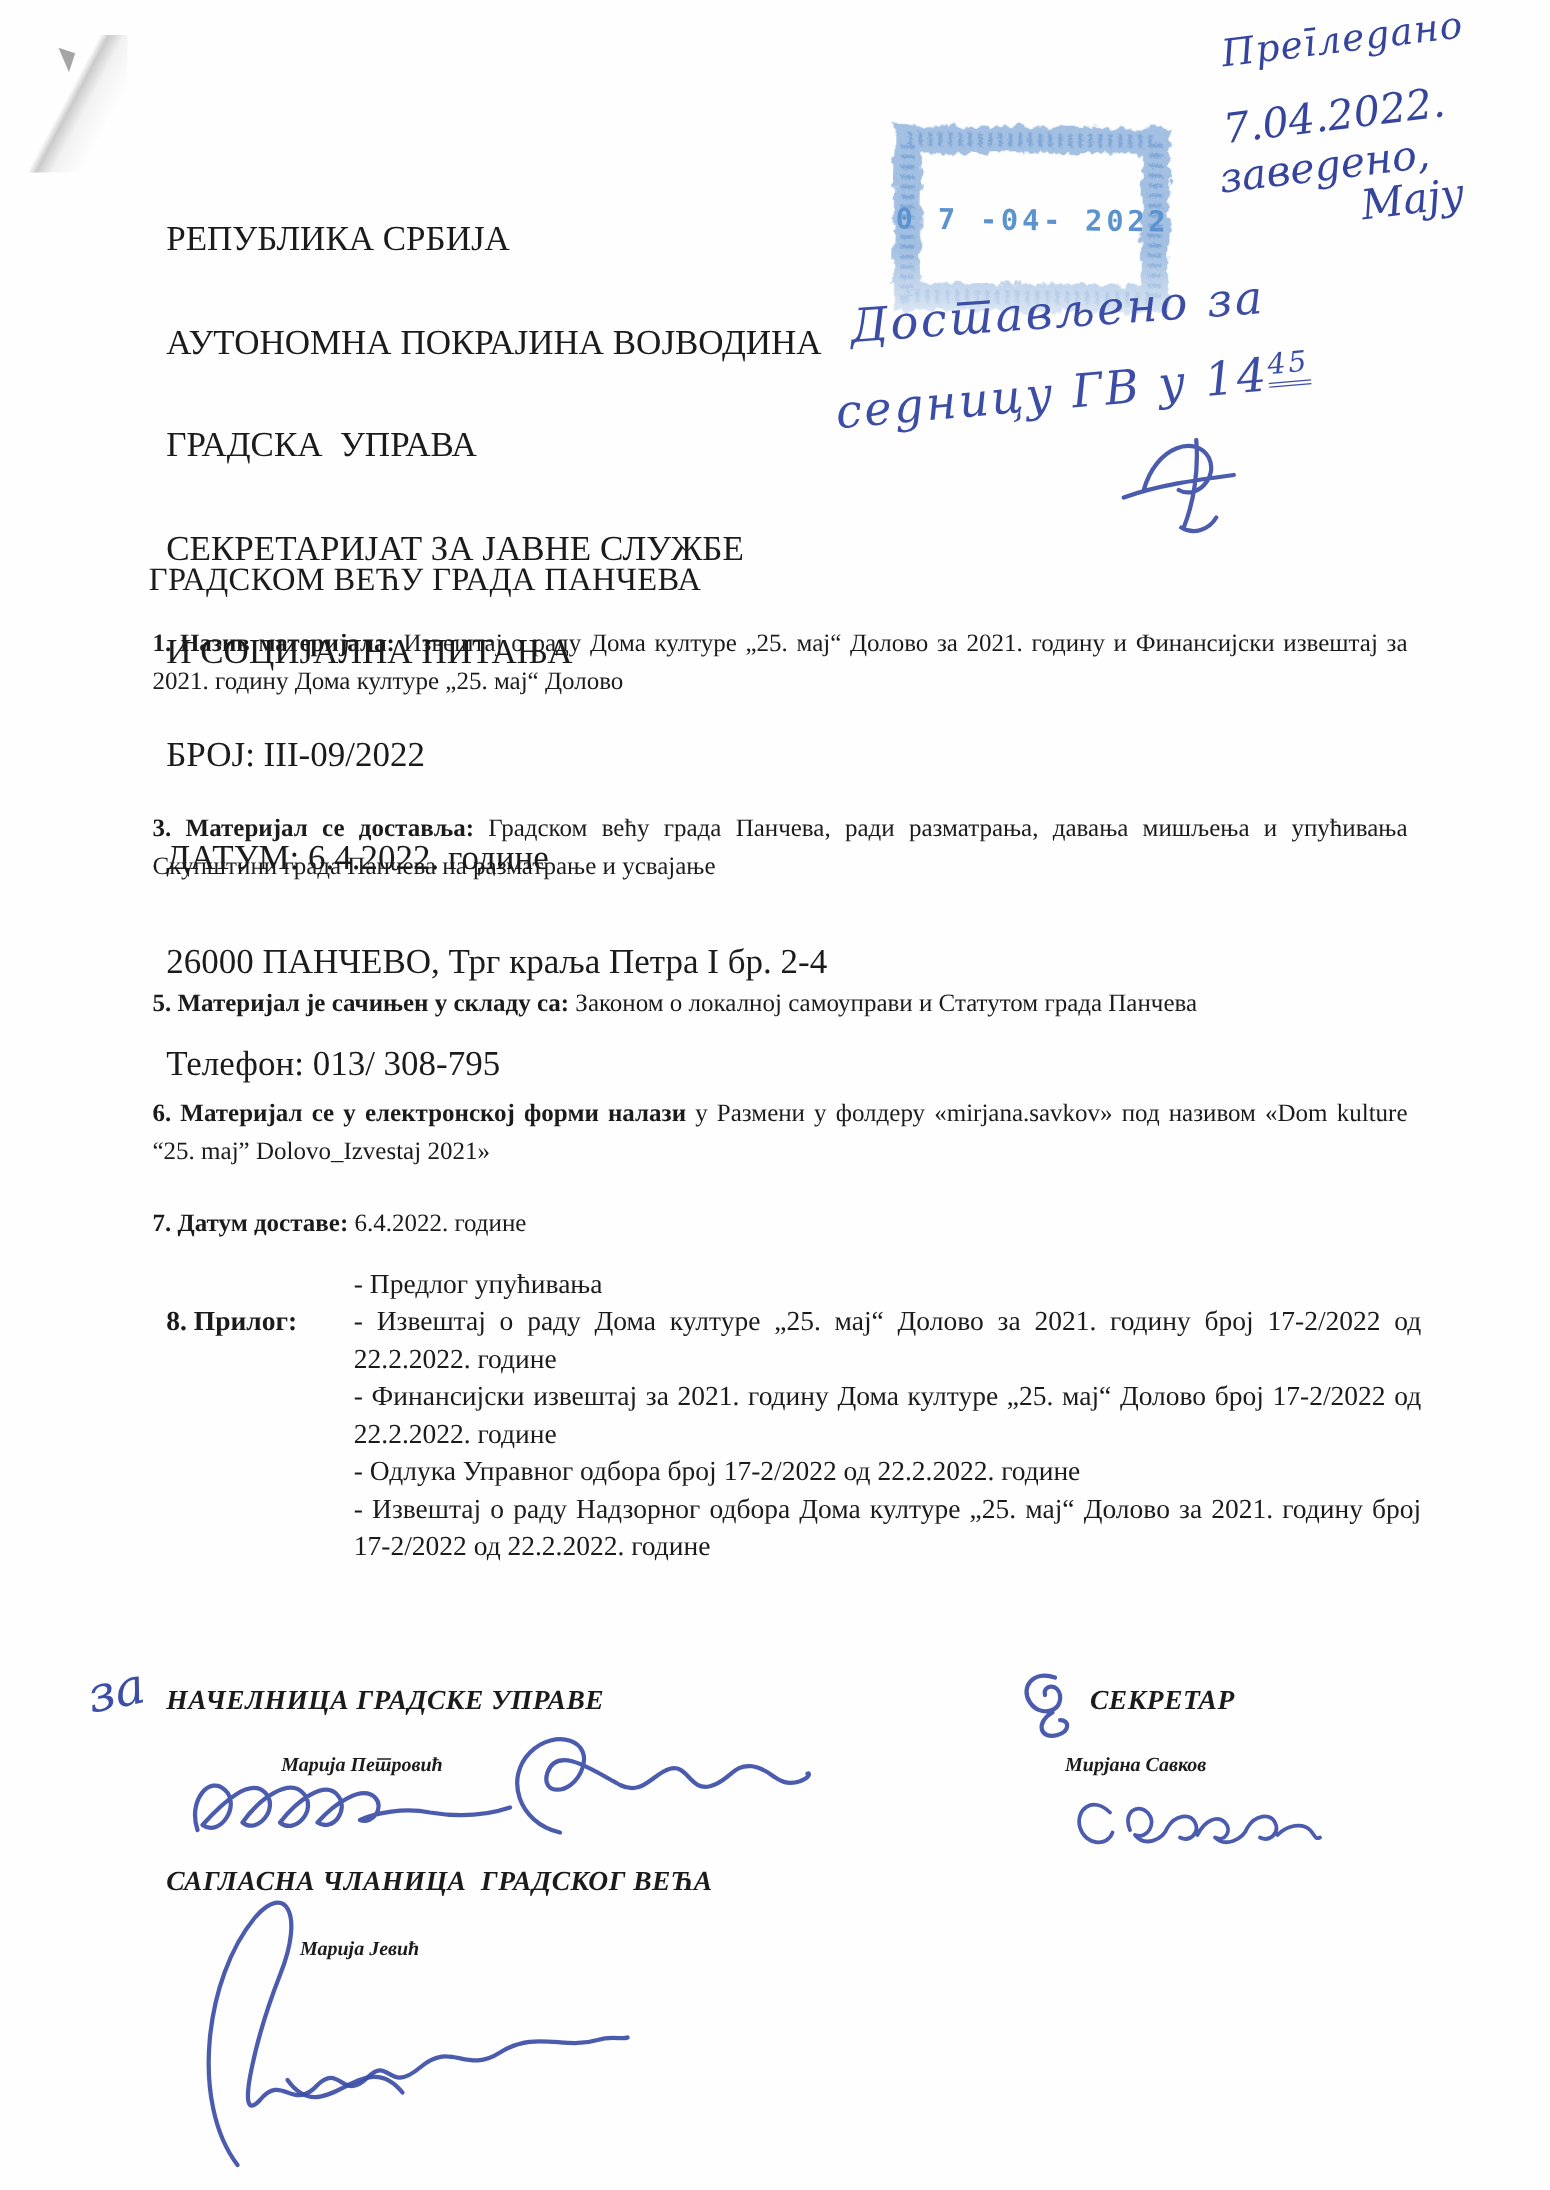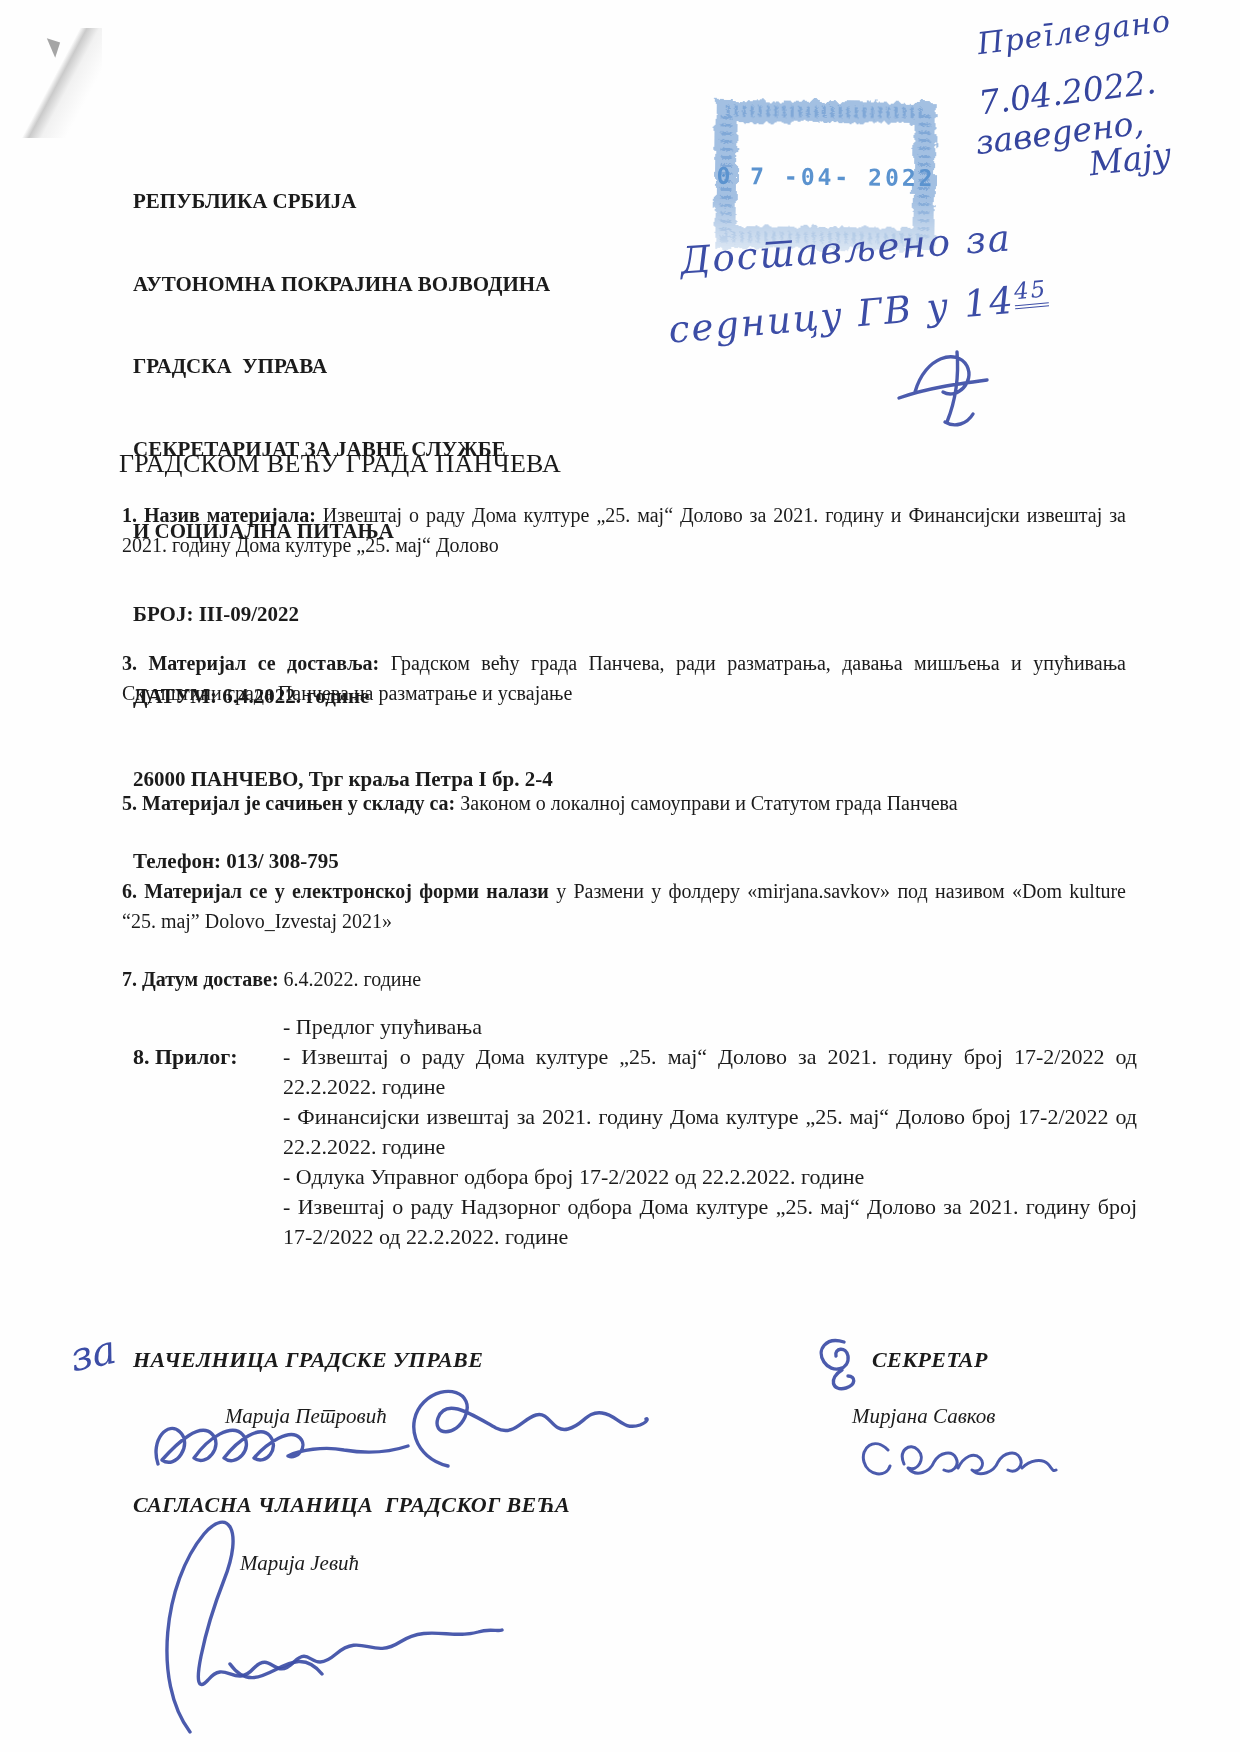--- a/index.html
+++ b/index.html
@@ -13,22 +13,22 @@
     position:absolute;left:22px;top:28px;width:80px;height:110px;
     background:linear-gradient(118deg,transparent 42%,#b9b9b9 47%,#ededed 56%,transparent 74%);
     opacity:.75;pointer-events:none;
   }
   .fold2{
     position:absolute;left:44px;top:40px;width:0;height:0;
     border-left:14px solid transparent;border-top:16px solid #8f8f8f;
     transform:rotate(18deg);opacity:.8;
   }
   .hblock{
-    position:absolute;left:133px;top:133px;
-    font-size:21px;font-weight:bold;line-height:27.5px;white-space:pre-wrap;
+    position:absolute;left:133px;top:123px;
+    font-size:28px;font-weight:normal;line-height:27.5px;white-space:pre-wrap;
   }
   .recipient{
     position:absolute;left:119px;top:449px;
     font-size:26px;font-weight:normal;letter-spacing:.3px;
   }
   .para{
     position:absolute;left:122px;width:1004px;
     font-size:20px;line-height:30px;text-align:justify;
   }
   .para .b{font-weight:bold;}
@@ -39,21 +39,21 @@
   .attach-list{
     position:absolute;left:283px;top:1012px;width:854px;
     font-size:22px;line-height:30px;
   }
   .attach-list .item{text-align:justify;}
   .sig-title{
     position:absolute;font-size:22px;font-weight:bold;font-style:italic;
     letter-spacing:.4px;white-space:pre-wrap;
   }
   .sig-name{
-    position:absolute;font-size:21px;font-weight:normal;font-style:italic;
+    position:absolute;font-size:16px;font-weight:bold;font-style:italic;
   }
   .hw{
     position:absolute;font-family:"DejaVu Serif",serif;font-style:italic;
     color:#3c4da6;white-space:nowrap;
   }
   .hw .sup{
     font-size:.62em;vertical-align:super;
     border-bottom:4px double #3c4da6;padding-bottom:1px;
   }
   .hw-za-left{left:70px;top:1330px;font-size:40px;transform:rotate(-12deg);}

